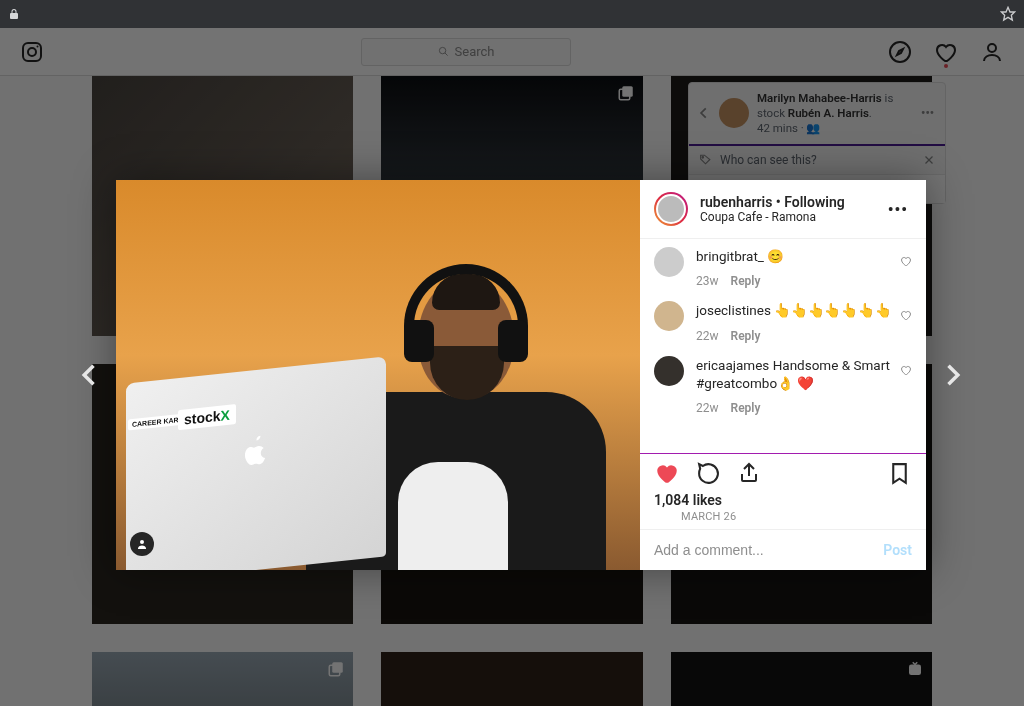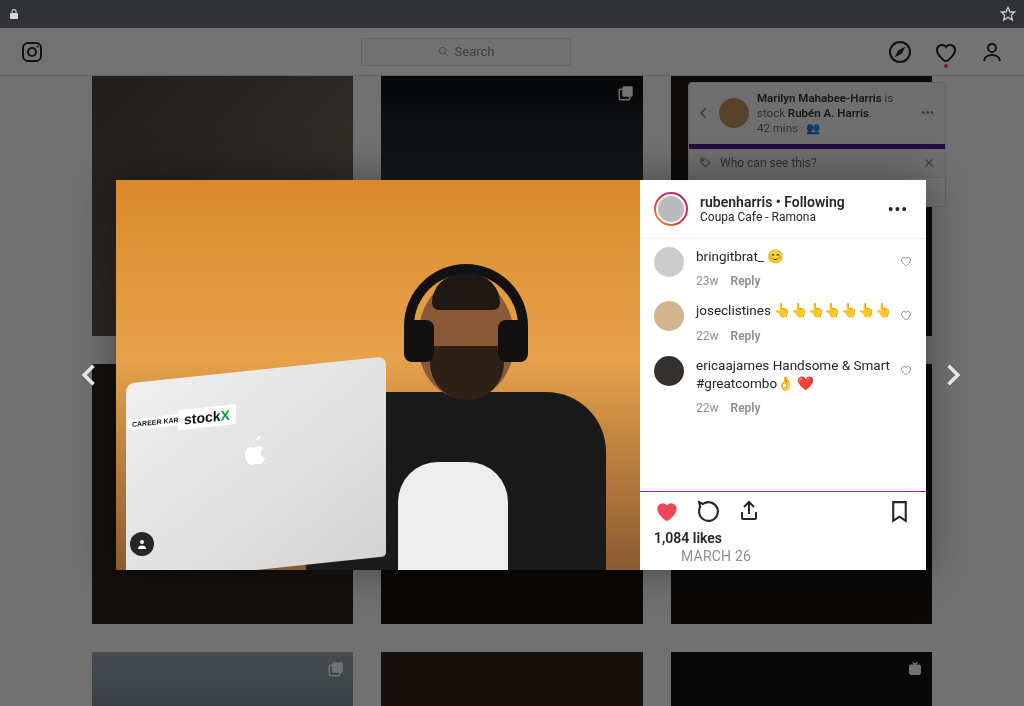--- a/index.html
+++ b/index.html
@@ -43,38 +43,38 @@
   .c-text { color: #262626; }
   .c-meta { margin-top: 8px; font-size: 12px; color: #8e8e8e; }
   .c-meta span { margin-right: 12px; }
   .c-meta .reply { font-weight: 600; cursor: pointer; }
   .c-heart { margin-left: auto; display: inline-flex; align-items: flex-start; padding-top: 8px; color: #8e8e8e; }
   .actions-bar { border-top: 1px solid #a21caf; padding: 6px 14px 0; }
   .action-icons { display: flex; align-items: center; gap: 16px; }
   .action-icons .save { margin-left: auto; }
   .action-icons span { display: inline-flex; cursor: pointer; }
   .likes-count { font-weight: 600; font-size: 14px; margin-top: 6px; color: #262626; }
-  .post-date { font-size: 14px; color: #8e8e8e; margin-top: 2px; letter-spacing: 0.2px; margin-bottom: 6px; padding-left: 27px;}
+  .post-date { font-size: 11px; color: #8e8e8e; margin-top: 2px; letter-spacing: 0.2px; margin-bottom: 6px; padding-left: 27px;}
   .add-comment { border-top: 1px solid #efefef; display: flex; align-items: center; padding: 12px 14px; }
   .add-comment input { flex: 1; border: none; outline: none; font-size: 14px; color: #262626; }
   .add-comment input::placeholder { color: #8e8e8e; }
   .post-btn { color: #b2dffc; font-weight: 600; font-size: 14px; cursor: pointer; }
   
   .nav-arrow { position: absolute; top: 50%; transform: translateY(-50%); color: #e6e6e6; display: inline-flex; cursor: pointer; }
   .nav-left { left: -40px; }
   .nav-right-arrow { right: -40px; }
   
   .overlay-card { position: absolute; top: 82px; right: 78px; width: 258px; background: #f5f6f7; border: 1px solid #ddd; border-radius: 4px; font-size: 12px; color: #606770; }
   .oc-head { display: flex; align-items: center; padding: 8px; }
   .oc-back { color: #999; margin-right: 8px; display: inline-flex; }
   .oc-av { width: 30px; height: 30px; border-radius: 50%; background: #c59262; margin-right: 8px; }
   .oc-text { flex:1; font-size: 11.5px; line-height: 1.3; color: #606770; }
   .oc-strong { font-weight: 600; color: #333; text-align: center; }
   .oc-ell { color: #888; cursor: pointer; padding: 0 3px; font-weight: 700; }
-  .oc-row2 { border-top: 5px solid #4c1d95; padding: 7px 10px; display: flex; align-items: center; }
+  .oc-row2 { border-top: 2px solid #4c1d95; padding: 7px 10px; display: flex; align-items: center; }
   .oc-row2 .tagi { margin-right: 8px; display: inline-flex; }
   .oc-row2 .close { margin-left: auto; cursor: pointer; display: inline-flex; }
   .oc-row3 { border-top: 1px solid #e6e6e6; background: #fff; padding: 7px 10px; color: #444; }
   
   .photo-scene { position: absolute; inset: 0; overflow: hidden; }
   .laptop { position: absolute; bottom: 0; left: 10px; width: 260px; height: 200px; background: linear-gradient(145deg,#f0f0f0,#d4d4d4); border-radius: 8px 8px 4px 4px; transform: skewY(-6deg); }
   .laptop .apple { position: absolute; left: 50%; top: 42%; transform: translate(-50%,-50%); color: #fff; }
   .sticker-sx { position: absolute; top: 32px; left: 52px; background: #fff; padding: 3px 6px; font: 700 14px/1 sans-serif; color: #111; border-radius: 2px; }
   .sticker-sx .x { color: #0b9e3e; }
   .sticker-ck { position: absolute; top: 36px; left: 2px; background: #fff; padding: 2px 4px; font: 700 7px/1 sans-serif; color: #111; border-radius: 2px; }
@@ -328,14 +328,18 @@
         <span class="save">
             <svg width="25" height="25" viewBox="0 0 24 24" fill="none" stroke="#262626" stroke-width="2">
               <path d="M6 3h12v18l-6-4-6 4z"></path>
             </svg>
           </span>
       </div>
       <div class="likes-count">1,084 likes</div>
       <div class="post-date">MARCH 26</div>
     </div>
 
+    <div class="add-comment">
+      <input type="text" placeholder="Add a comment..." style="">
+      <span class="post-btn">Post</span>
+    </div>
   </div>
 </div>
 
 </body></html>

